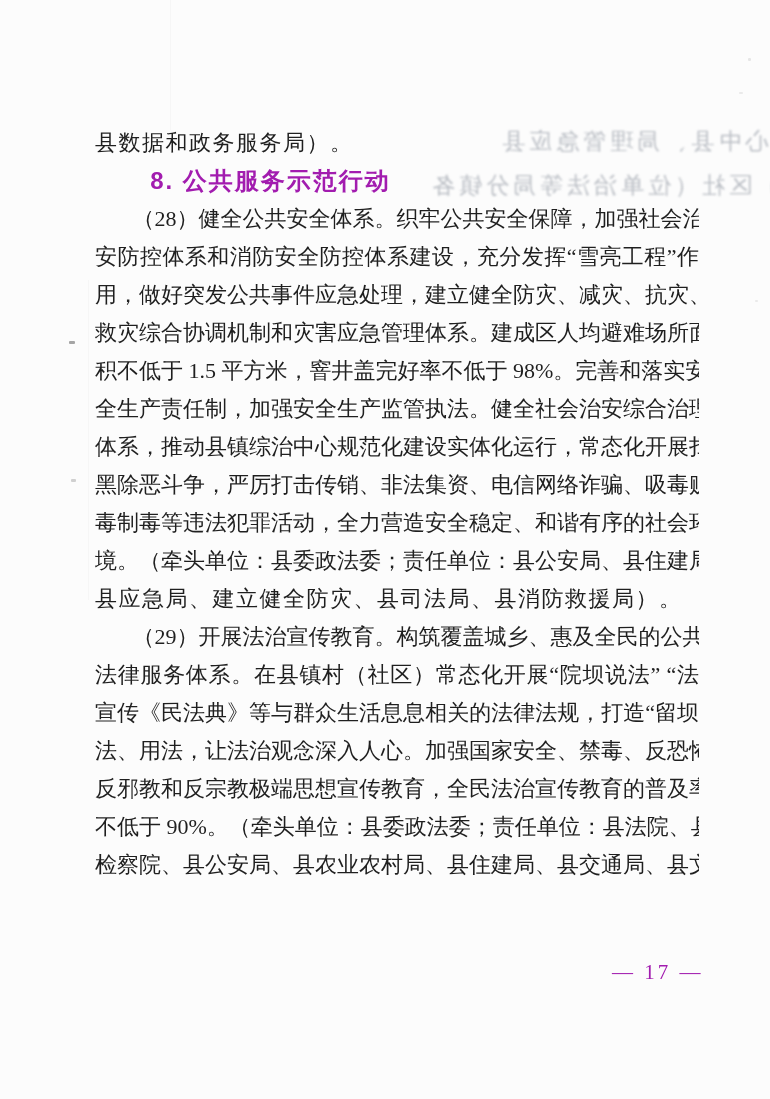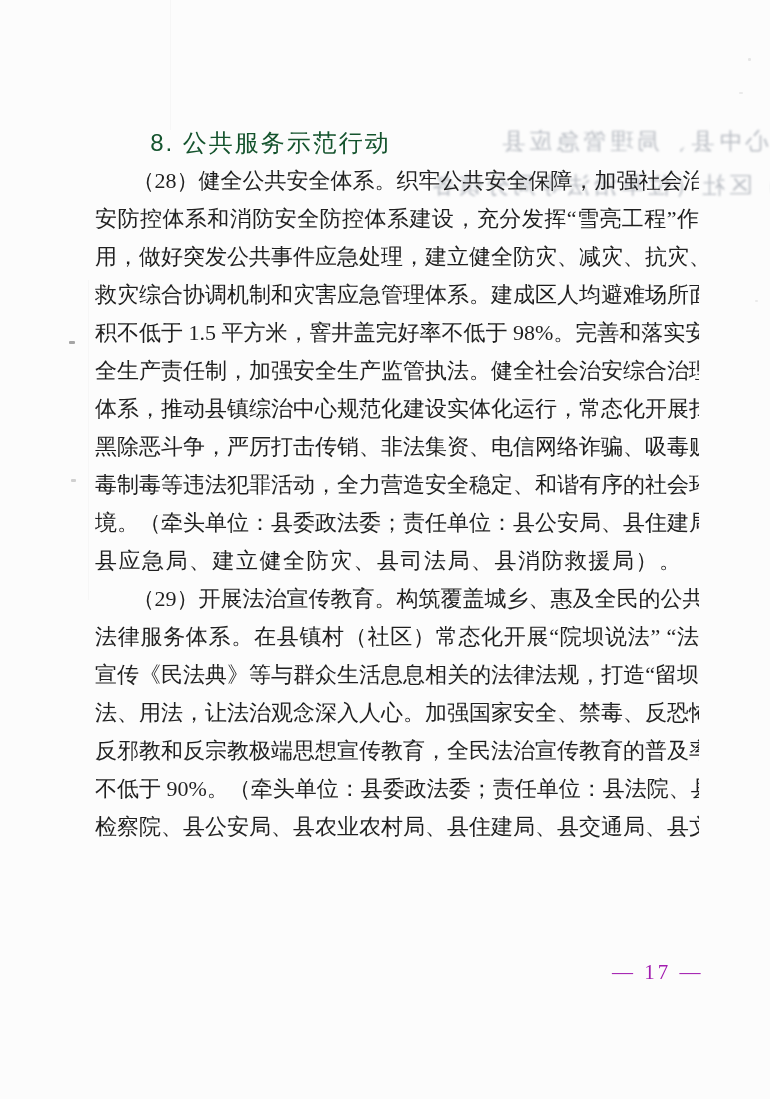--- a/index.html
+++ b/index.html
@@ -42,25 +42,25 @@
     text-align:justify;
     text-align-last:justify;
     overflow:hidden;
     white-space:nowrap;
   }
   .ln.plain{text-align-last:left;letter-spacing:1.5px;}
   .ln.pstart{text-indent:1.7em;}
   .ln.heading{
     text-align-last:left;
     font-family:"Liberation Sans", sans-serif;
-    font-weight:400;
+    font-weight:700;
     font-size:24px;
     text-indent:2.3em;
     letter-spacing:2px;
-    color:#14532d;
+    color:#a21caf;
   }
   .pagenum{
     position:absolute;
     left:612px;top:960px;
     font-size:21px;
     letter-spacing:3px;
     color:#a21caf;
     font-family:"Liberation Serif", serif;
   }
 </style>
@@ -74,20 +74,21 @@
 
   <div class="streak" style="left:88px;top:280px;height:320px;"></div>
   <div class="streak" style="left:170px;top:0;height:130px;"></div>
   <div class="speck" style="left:69px;top:341px;width:6px;height:3px;"></div>
   <div class="speck" style="left:71px;top:479px;width:5px;height:3px;opacity:.5;"></div>
   <div class="speck" style="left:748px;top:58px;width:3px;height:3px;opacity:.25;"></div>
   <div class="speck" style="left:739px;top:92px;width:4px;height:2px;opacity:.2;"></div>
   <div class="speck" style="left:755px;top:300px;width:3px;height:2px;opacity:.2;"></div>
 
   <div class="textblock">
+    <div class="ln plain">县数据和政务服务局）。</div>
     <div class="ln heading">8. 公共服务示范行动</div>
     <div class="ln pstart">（28）健全公共安全体系。织牢公共安全保障，加强社会治</div>
     <div class="ln">安防控体系和消防安全防控体系建设，充分发挥“雪亮工程”作</div>
     <div class="ln">用，做好突发公共事件应急处理，建立健全防灾、减灾、抗灾、</div>
     <div class="ln">救灾综合协调机制和灾害应急管理体系。建成区人均避难场所面</div>
     <div class="ln">积不低于 1.5 平方米，窨井盖完好率不低于 98%。完善和落实安</div>
     <div class="ln">全生产责任制，加强安全生产监管执法。健全社会治安综合治理</div>
     <div class="ln">体系，推动县镇综治中心规范化建设实体化运行，常态化开展扫</div>
     <div class="ln">黑除恶斗争，严厉打击传销、非法集资、电信网络诈骗、吸毒贩</div>
     <div class="ln">毒制毒等违法犯罪活动，全力营造安全稳定、和谐有序的社会环</div>

